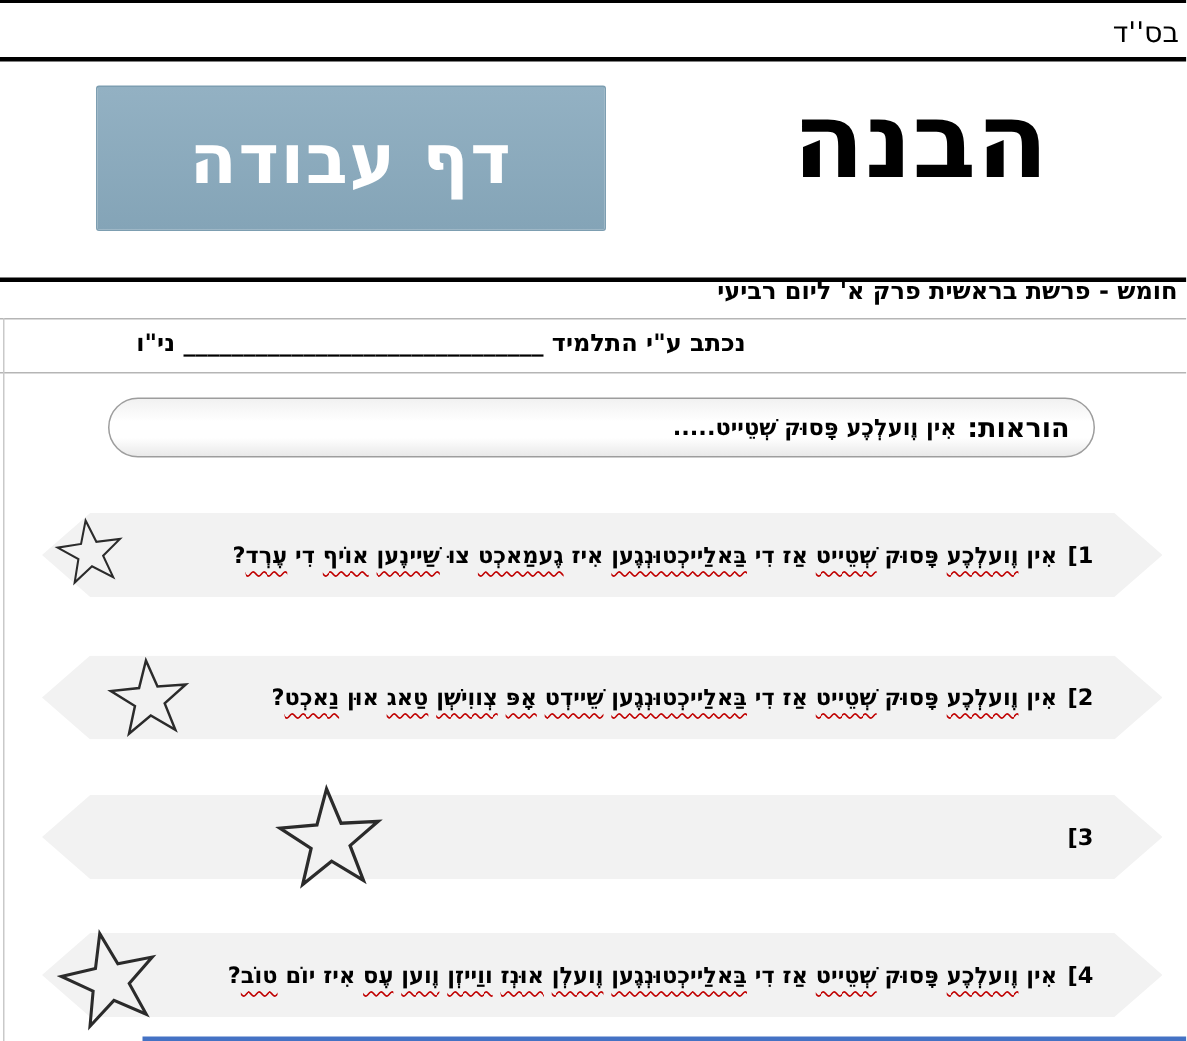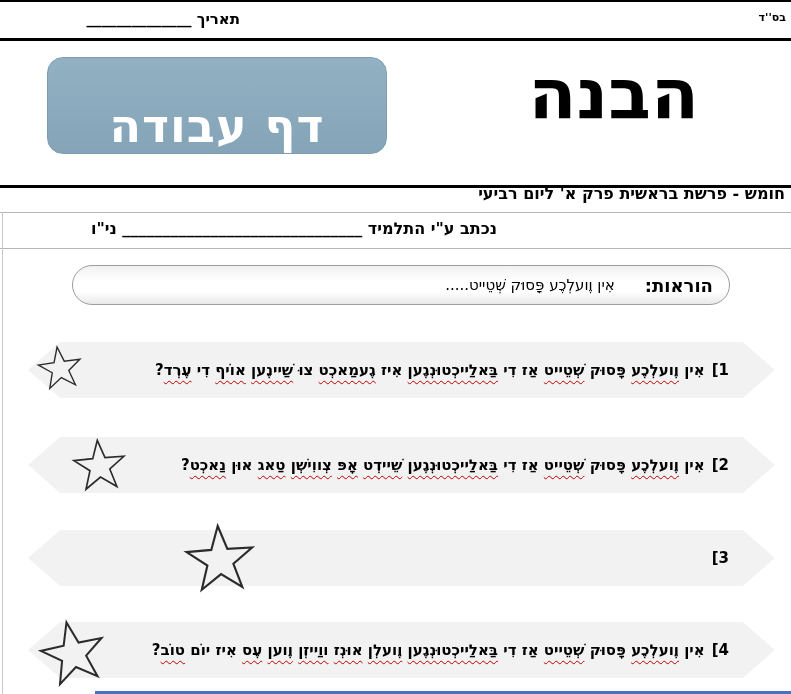--- a/index.html
+++ b/index.html
@@ -3,50 +3,50 @@
 <meta charset="utf-8">
 <style>
   html,body{margin:0;padding:0;background:#fff;}
   .page{
     position:relative;width:791px;height:694px;background:#ffffff;
     font-family:"DejaVu Sans",sans-serif;color:#000;overflow:hidden;direction:rtl;
   }
   .abs{position:absolute;}
   
   .top-rule{top:0;left:0;width:791px;height:2px;background:#000;}
-  .besod{top:11px;right:5px;font-size:11px;font-weight:bold;}
+  .besod{top:11px;right:5px;font-size:19px;font-weight:normal;}
   .date-field{top:10px;left:30px;width:210px;font-size:15px;font-weight:bold;direction:rtl;text-align:right;white-space:nowrap;}
   .date-line{font-weight:bold;letter-spacing:0;}
   .rule-thick1{top:38px;left:0;width:791px;height:3px;background:#000;}
   
   .badge{
-    top:57px;left:47px;width:338px;height:95px;border-radius:16px;
+    top:57px;left:64px;width:338px;height:95px;border-radius:2px;
     background:linear-gradient(180deg,var(--badge_bg,#8FADBF),var(--badge_bg2,#84A4B7));
     border:1px solid #7d9eb1;
-    display:flex;align-items:flex-end;justify-content:center;
+    display:flex;align-items:center;justify-content:center;
   }
   .badge-label{color:#fff;font-size:46px;font-weight:bold;letter-spacing:1px;}
   
   .main-title{top:58px;right:92px;font-size:70px;font-weight:bold;line-height:1.05;text-align:center;}
   
   .rule-thick2{top:185px;left:0;width:791px;height:3px;background:#000;}
   .subject-line{top:184px;right:6px;font-size:16px;font-weight:bold;direction:rtl;white-space:nowrap;}
   .rule-gray1{top:212px;left:0;width:791px;height:1px;background:#b5b5b5;}
   .student-line{top:219px;left:0;width:497px;font-size:16px;font-weight:bold;direction:rtl;text-align:right;white-space:nowrap;}
   .rule-gray2{top:248px;left:0;width:791px;height:1px;background:#b5b5b5;}
   .left-border{top:212px;left:2px;width:1px;height:482px;background:#c9c9c9;}
   
   .instructions{
     top:265px;left:72px;width:658px;height:40px;border:1px solid #9d9d9d;border-radius:20px;
     background:linear-gradient(180deg,#f1f1f1 0%,#ffffff 40%,#ffffff 68%,#e9e9e9 100%);
     display:flex;align-items:center;justify-content:flex-start;direction:rtl;gap:7px;
     padding:0 16px 0 12px;box-sizing:border-box;white-space:nowrap;
   }
-  .instructions-label{font-size:18px;font-weight:bold;margin-left:23px;}
-  .instructions-text{font-size:15px;font-weight:normal;}
+  .instructions-label{font-size:18px;font-weight:bold;}
+  .instructions-text{font-size:15px;font-weight:bold;}
   
   .banner{
     left:28px;width:747px;height:56px;background:var(--banner_bg,#f2f2f2);
     clip-path:polygon(0 50%,4.3% 0,95.7% 0,100% 50%,95.7% 100%,4.3% 100%);
   }
   .q-line{
     position:absolute;inset:0;display:flex;align-items:center;justify-content:flex-start;
     direction:rtl;gap:7px;padding:0 46px 0 40px;font-size:15px;font-weight:bold;white-space:nowrap;
   }
   .q-num{direction:ltr;unicode-bidi:bidi-override;}
@@ -63,24 +63,20 @@
 </style>
 </head>
 <body>
 
 <div class="page">
 
   <div class="abs top-rule"></div>
 
   <div class="abs besod">בס''ד</div>
 
-  <div class="abs date-field">
-    <span>תאריך</span>
-    <span class="date-line">______________</span>
-  </div>
 
   <div class="abs rule-thick1"></div>
 
   <div class="abs badge">
     <span class="badge-label">דף עבודה</span>
   </div>
 
   <div class="abs main-title">הבנה</div>
 
   <div class="abs rule-thick2"></div>

